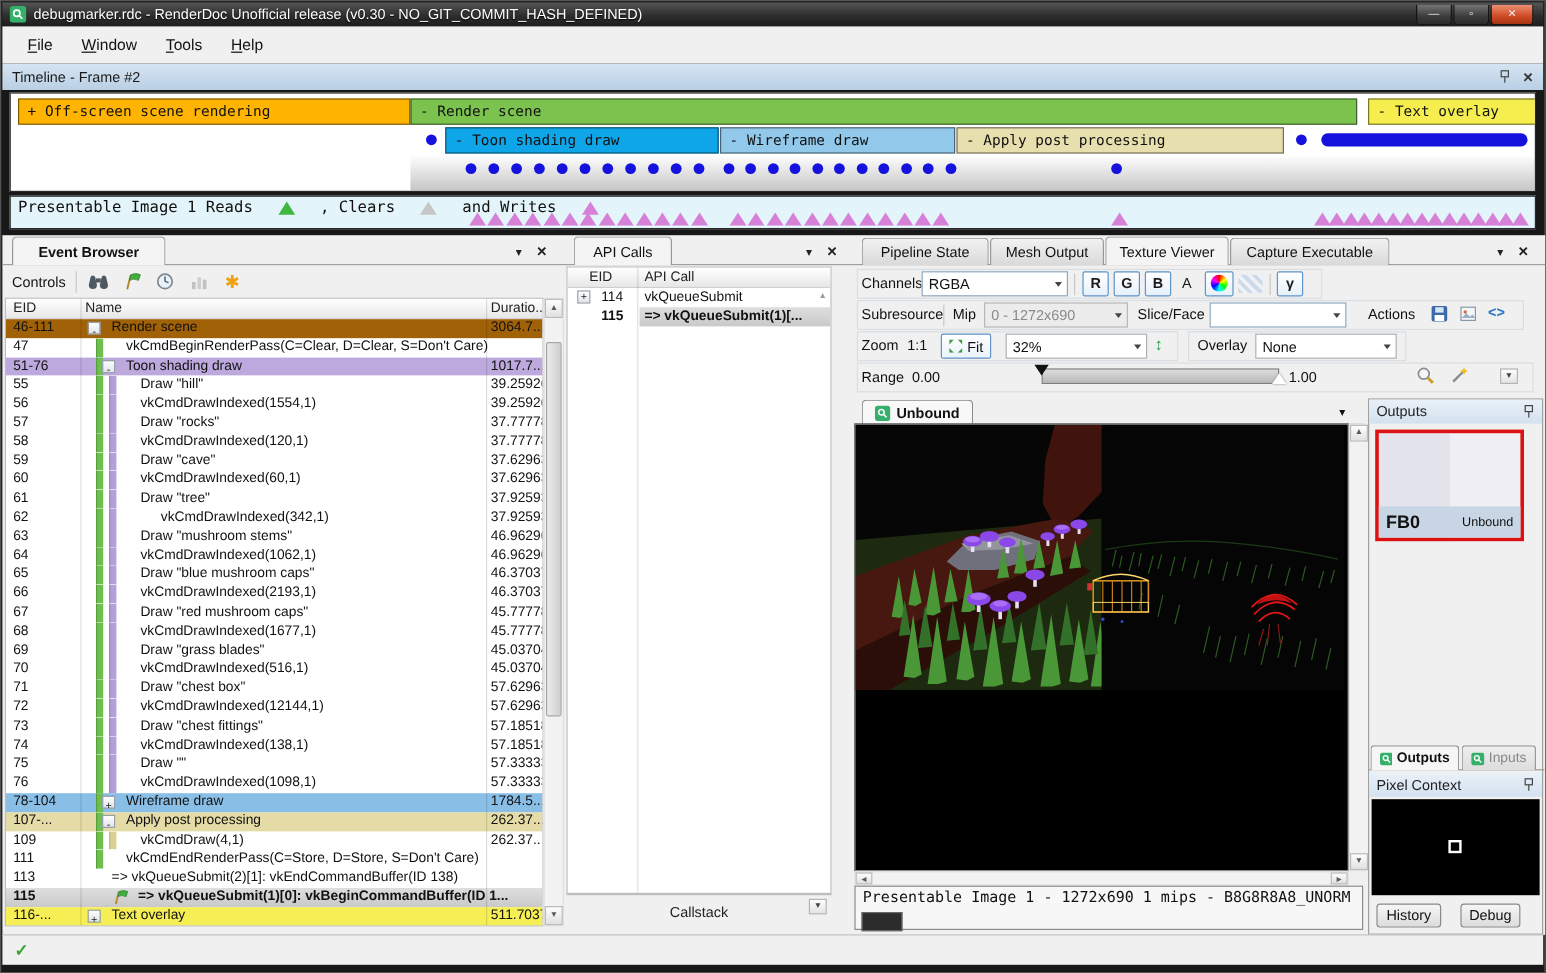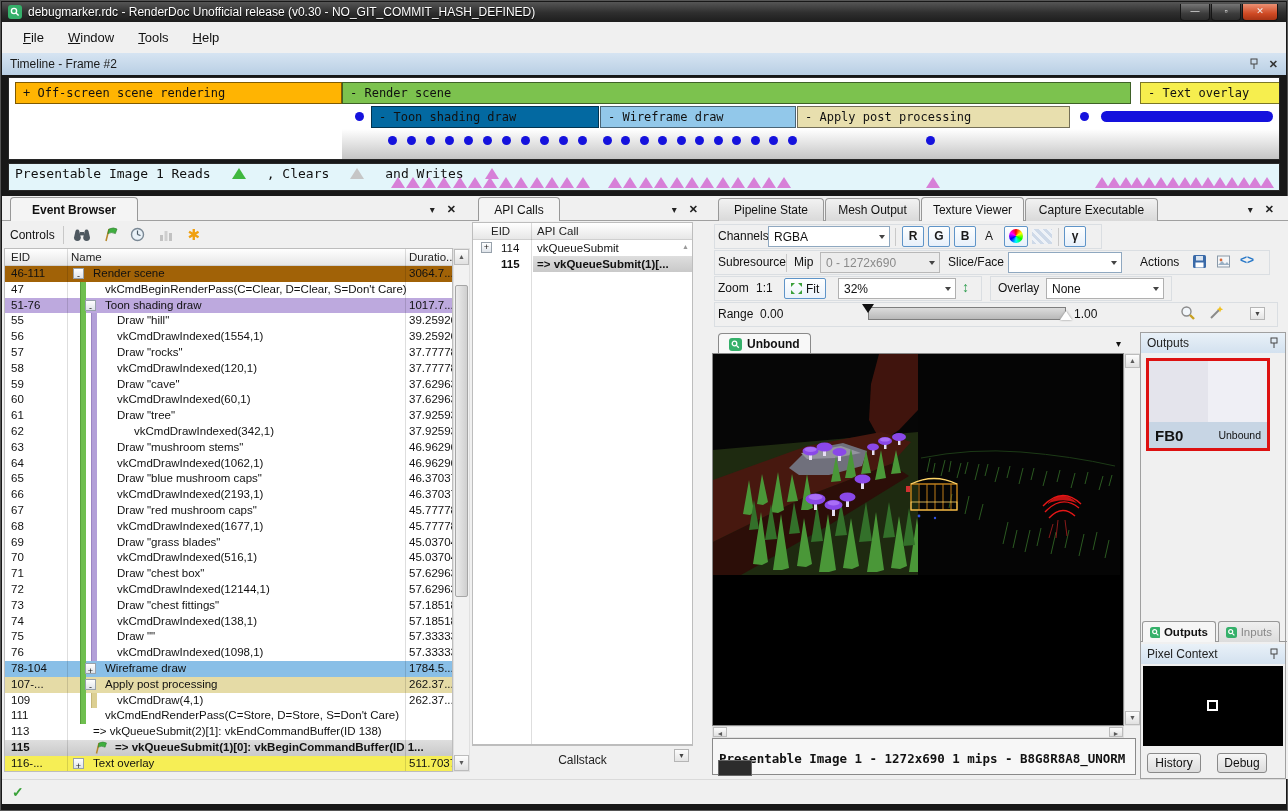--- a/index.html
+++ b/index.html
@@ -179,21 +179,21 @@
           <line x1="5" y1="6" x2="5" y2="11" stroke="#444"></line>
       </svg>
       <span class="xbtn">✕</span>
     </span>
   </div>
   <div class="tl-body">
     <div class="tl-fade" style="left:333px;width:939px;"></div>
   <div class="tl-bar" style="left: 6px; width: 327px; background: rgb(255, 180, 2);">+ Off-screen scene rendering</div>
       <div class="tl-bar" style="left: 333px; width: 789px; background: rgb(124, 194, 78);">- Render scene</div>
       <div class="tl-bar" style="left: 1131px; width: 141px; background: rgb(246, 238, 78);">- Text overlay</div>
-      <div class="tl-bar r2" style="left: 362px; width: 228px; background: #0369a1;">- Toon shading draw</div>
+      <div class="tl-bar r2" style="left: 362px; width: 228px; background: #0ea5e9;">- Toon shading draw</div>
       <div class="tl-bar r2" style="left: 591px; width: 196px; background: rgb(146, 200, 234);">- Wireframe draw</div>
       <div class="tl-bar r2" style="left: 788px; width: 273px; background: rgb(232, 223, 174);">- Apply post processing</div>
       <div class="tl-dot" style="left: 345.5px; top: 34px;"></div>
       <div class="tl-dot" style="left: 1070.5px; top: 34px;"></div>
       <div class="tl-pill" style="left: 1092px; width: 172px;"></div>
       <div class="tl-dot" style="left: 378.5px; top: 58px;"></div>
       <div class="tl-dot" style="left: 397.5px; top: 58px;"></div>
       <div class="tl-dot" style="left: 416.5px; top: 58px;"></div>
       <div class="tl-dot" style="left: 435.5px; top: 58px;"></div>
       <div class="tl-dot" style="left: 454.5px; top: 58px;"></div>
@@ -764,21 +764,21 @@
     </div>
     <div class="sb-v" style="left:414px;top:157px;height:373px;">
       <div class="sb-btn" style="top:0;height:14px;line-height:12px;">▲</div>
       <div class="sb-btn" style="bottom:0;height:14px;line-height:12px;">▼</div>
     </div>
     <div class="sb-h" style="left:2px;top:530px;width:412px;">
       <div class="sb-hbtn" style="left:0;">◄</div>
       <div class="sb-hbtn" style="right:0;">►</div>
     </div>
     <div class="texstatus" style="left:2px;top:542px;width:424px;height:37px;">
-      <div style="position:absolute;left:6px;top:12px;font-weight:bold;">Presentable Image 1 - 1272x690 1 mips - B8G8R8A8_UNORM</div>
+      <div style="position:absolute;left:6px;top:1px;">Presentable Image 1 - 1272x690 1 mips - B8G8R8A8_UNORM</div>
       <div class="swatch"></div>
     </div>
 
     <div style="position:absolute;left:430px;top:136px;width:146px;height:447px;border:1px solid #a0a0a0;box-sizing:border-box;background:#f0f0f0;">
       <div class="rc-hdr" style="top:0;">
         <span>Outputs</span>
         <svg class="pinico" style="margin-left:auto;" width="10" height="12">
           <rect x="2" y="1" width="6" height="5" fill="none" stroke="#444"></rect>
             <line x1="5" y1="6" x2="5" y2="11" stroke="#444"></line>
         </svg>

